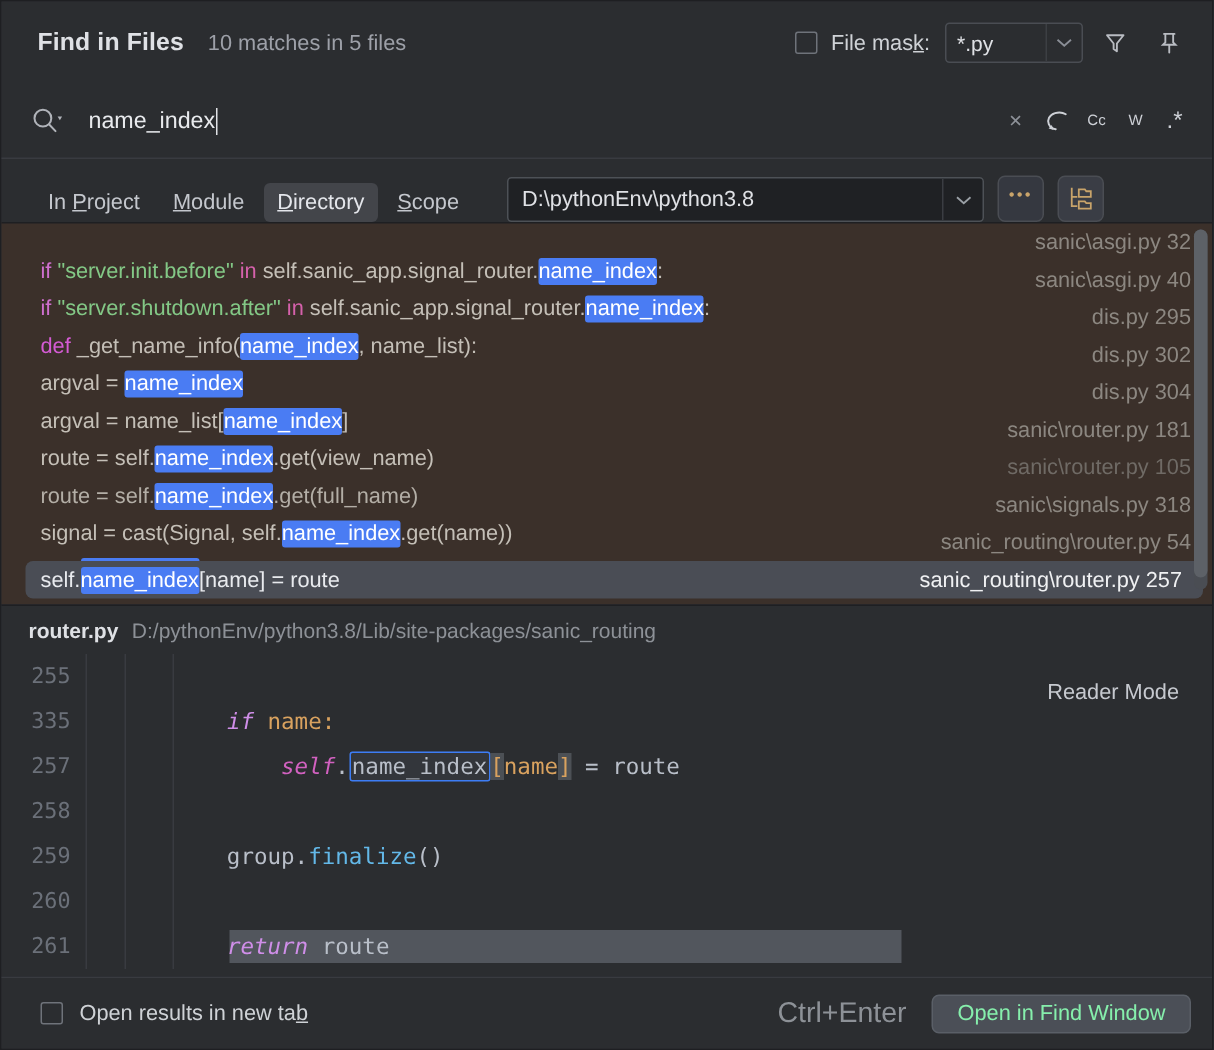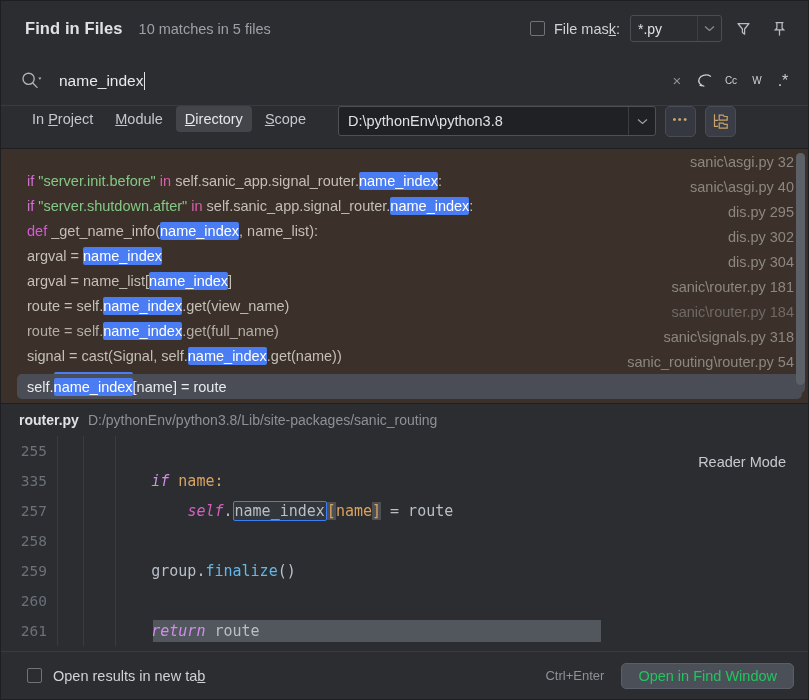--- a/index.html
+++ b/index.html
@@ -140,22 +140,22 @@
     font-size: 10px;
   }
   .sa.clear { color: #8d9198; font-size: 15px; }
   .sa.regex { font-size: 16px; }
 
   
   .scoperow {
     flex: 0 0 42px;
     height: 42px;
     display: flex;
-    align-items: flex-start;
-    padding: 0 10px 17px 22px;
+    align-items: flex-end;
+    padding: 0 10px 0 22px;
     background: #2b2d30;
   }
   .scope-tab {
     font-size: 14.5px;
     color: #c4c7cd;
     padding: 5px 9px;
     border-radius: 4px;
     margin-right: 4px;
     white-space: nowrap;
   }
@@ -367,29 +367,29 @@
     background: #2b2d30;
     border-top: 1px solid #393b40;
   }
   .open-newtab-label {
     font-size: 14.5px;
     color: #cfd2d6;
     margin-left: 11px;
   }
   .shortcut {
     margin-left: auto;
-    font-size: 13px;
+    font-size: 19px;
     color: #8d9197;
     margin-right: 17px;
   }
   .primary-btn {
     height: 26px;
     padding: 0 16px;
     background: #4b4f57;
-    color: #22c55e;
+    color: #86efac;
     border: 1px solid #5a5f67;
     border-radius: 5px;
     font-size: 14.5px;
     display: flex; align-items: center;
   }
   svg { display: block; }
 </style>
 </head>
 <body>
 
@@ -531,21 +531,21 @@
             <span class="tok-plain">.get(view_name)</span>
           </div>
           <div class="res-loc">sanic\router.py 181</div>
         </div>
         <div class="res-row dim">
           <div class="res-code">
             <span class="tok-plain">route = self.</span>
             <span class="hl">name_index</span>
             <span class="tok-plain">.get(full_name)</span>
           </div>
-          <div class="res-loc">sanic\router.py 184</div>
+          <div class="res-loc">sanic\router.py 105</div>
         </div>
         <div class="res-row">
           <div class="res-code">
             <span class="tok-plain">signal = cast(Signal, self.</span>
             <span class="hl">name_index</span>
             <span class="tok-plain">.get(name))</span>
           </div>
           <div class="res-loc">sanic\signals.py 318</div>
         </div>
         <div class="res-row">
@@ -555,20 +555,21 @@
             <span class="tok-plain">: t.Dict[str, Route] = {}</span>
           </div>
           <div class="res-loc">sanic_routing\router.py 54</div>
         </div>
         <div class="res-row selected">
           <div class="res-code">
             <span class="tok-plain-sel">self.</span>
             <span class="hl">name_index</span>
             <span class="tok-plain-sel">[name] = route</span>
           </div>
+          <div class="res-loc">sanic_routing\router.py 257</div>
         </div>
       </div>
     <div class="vscroll">
       <div class="vscroll-thumb"></div>
     </div>
   </div>
 
   <div class="preview">
     <div class="preview-header">
       <span class="ph-file">router.py</span>

